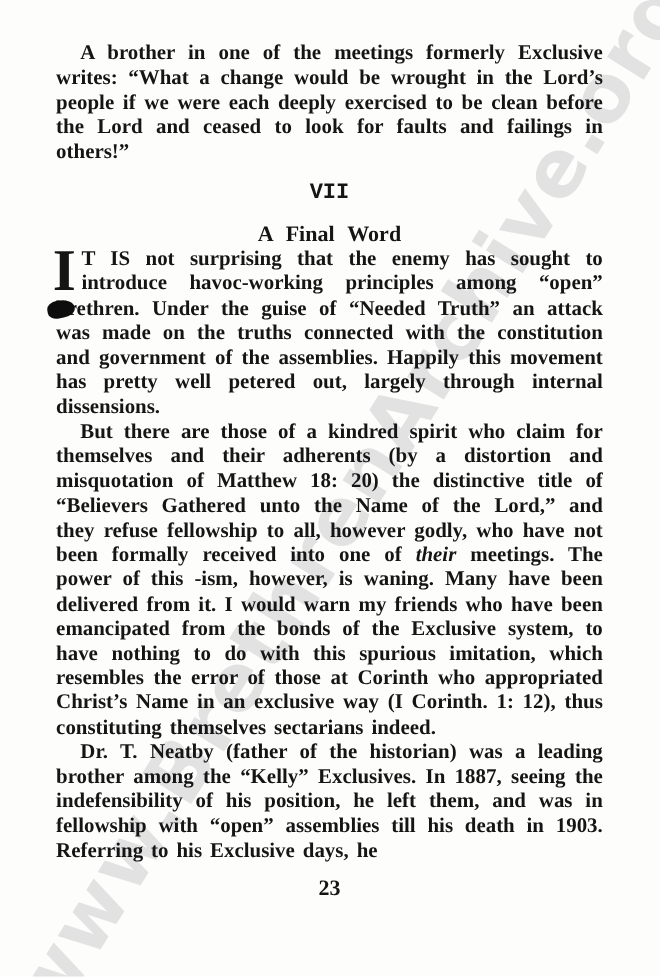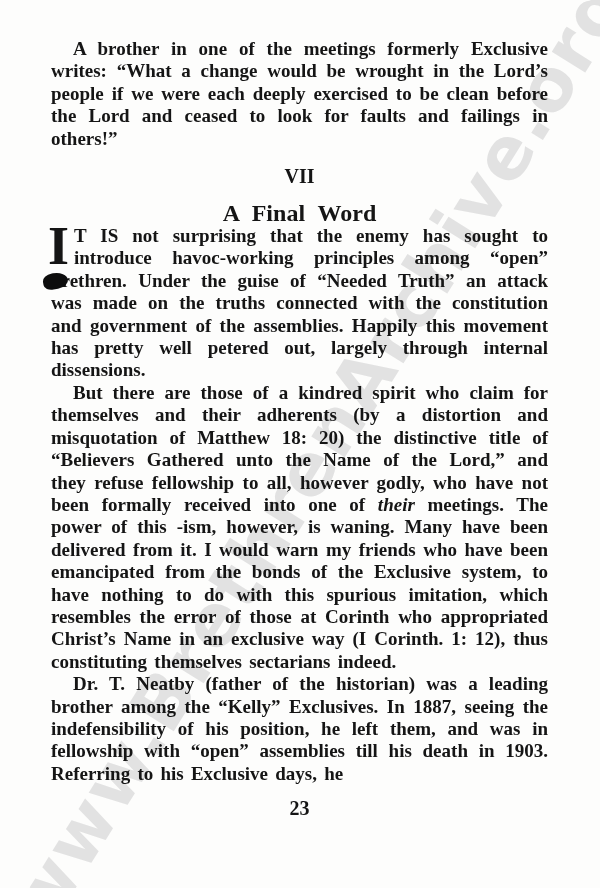--- a/index.html
+++ b/index.html
@@ -44,24 +44,25 @@
     word-spacing: 2.5px;
     margin: 0;
   }
   p.body.indent { text-indent: 22px; }
   .chapter-number {
     text-align: center;
     font-size: 20px;
     font-weight: bold;
     margin: 14px 0 0 0;
     line-height: 24px;
+    font-family: Liberation Mono, monospace;
   }
   .chapter-title {
     text-align: center;
-    font-size: 24px;
+    font-size: 20px;
     font-weight: bold;
     word-spacing: 7px;
     margin: 13px 0 0 0;
     line-height: 24px;
   }
   .para-dropcap { margin-top: 21px; }
   .para-mid { margin-top: 12px; }
   .dropcap {
     float: left;
     font-size: 54px;

